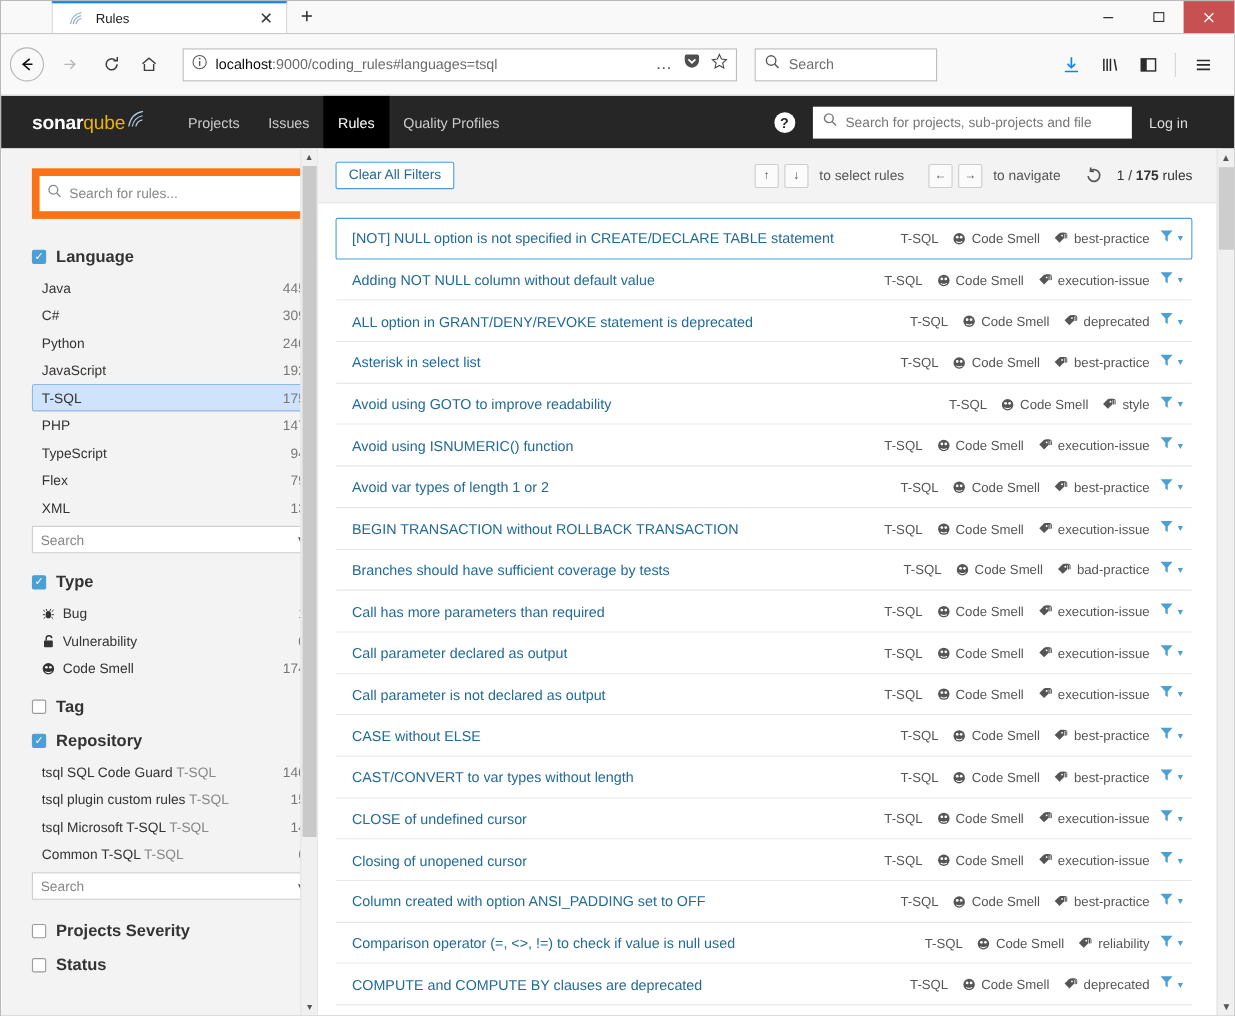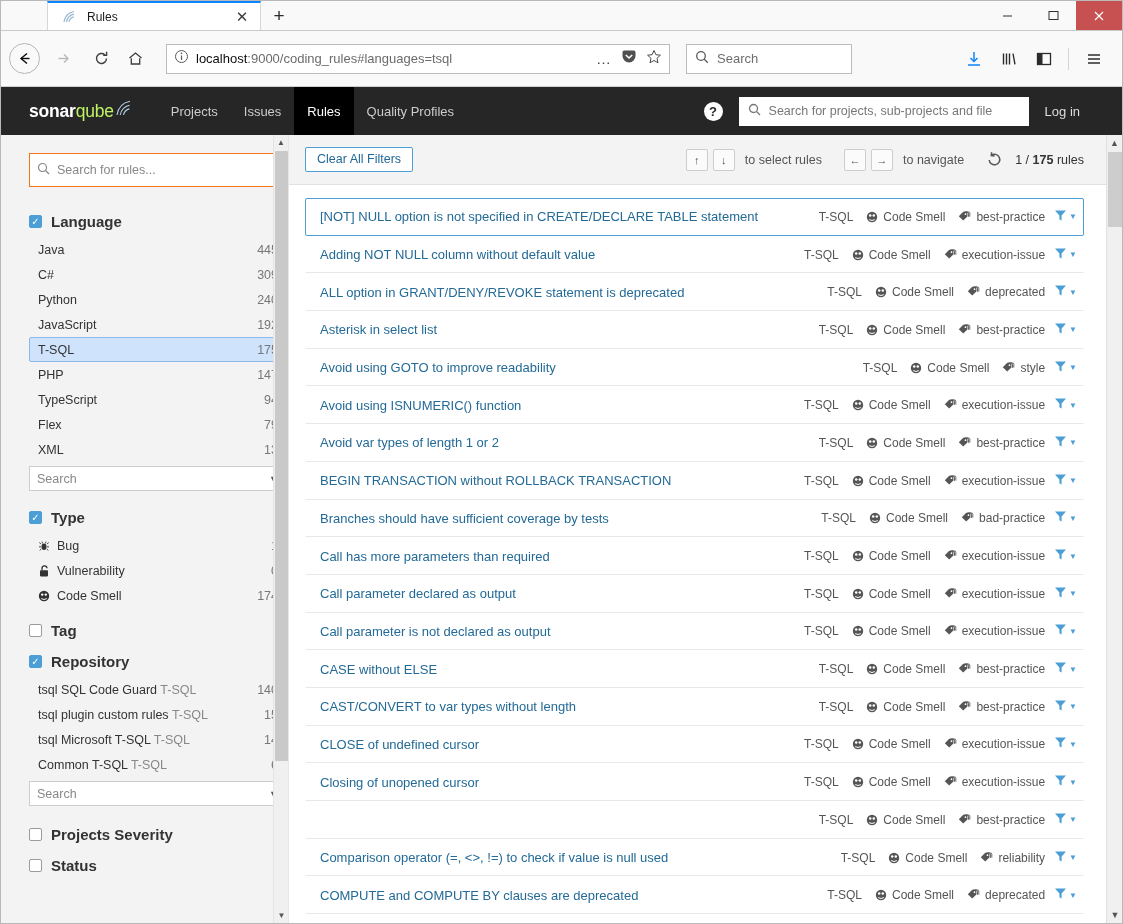--- a/index.html
+++ b/index.html
@@ -79,21 +79,21 @@
   .viewport { flex: 1 1 auto; position: relative; background: #fff; overflow: hidden; display: flex; }
   .page { flex: 1 1 auto; display: flex; flex-direction: column; overflow: hidden; position: relative; }
 
   
   .sqnav {
     height: 48px; flex: 0 0 48px; background: #262626;
     display: flex; align-items: center; padding: 0 16px 0 28px;
   }
   .logo { display: flex; align-items: baseline; margin-right: 26px; }
   .logo-s { font-size: 17.5px; font-weight: bold; color: #fff; letter-spacing: -0.2px;}
-  .logo-q { font-size: 17.5px; font-weight: 300; color: #bef264; letter-spacing: -0.2px;}
+  .logo-q { font-size: 17.5px; font-weight: 300; color: #eab308; letter-spacing: -0.2px;}
   .logo-swoosh { margin-left: 1px; }
   .sqnav-item {
     font-size: 13px; color: #ccc; padding: 0 13px; height: 48px;
     display: flex; align-items: center; white-space: nowrap;
   }
   .sqnav-item.active { background: #000; color: #fff; }
   .sqnav-right { margin-left: auto; display: flex; align-items: center; padding-right: 10px; }
   .help-icon {
     width: 19px; height: 19px; border-radius: 50%; background: #fff; color: #262626;
     display: flex; align-items: center; justify-content: center;
@@ -110,21 +110,21 @@
   .sqbody { flex: 1 1 auto; display: flex; overflow: hidden; background:#fff; }
 
   
   .sidebar {
     width: 288px; flex: 0 0 288px; background: #f3f3f3;
     border-right: 1px solid #e6e6e6;
     position: relative; overflow: hidden;
     padding: 18px 16px 0 28px;
   }
   .facet-search {
-    height: 26px; background: #fff; border: 1px solid #f97316;
+    height: 26px; background: #fff; border: 7px solid #f97316;
     display: flex; align-items: center; padding: 16px 7px; margin-bottom: 26px;
     width: 257px;
   }
   .facet-search-ph { font-size: 12.5px; color: #888; margin-left: 7px; }
   .facet { margin-bottom: 14px; width: 257px; }
   .facet-head { display: flex; align-items: center; margin-bottom: 7px; }
   .cbox {
     width: 13px; height: 13px; border: 1px solid #9b9b9b; background: #fff;
     border-radius: 2px; flex: 0 0 13px; margin-right: 9px;
   }
@@ -1110,20 +1110,21 @@
                   </span>
                   <span class="meta-filter">
                     <span><svg width="13" height="13" viewBox="0 0 13 13">
                         <path d="M1 1.6 H12 L7.6 6.6 V11.6 L5.4 10.2 V6.6 Z" fill="#4b9fd5"></path>
                       </svg></span>
                     <span class="caret">▼</span>
                   </span>
                 </span>
               </div>
               <div class="rule">
+                <span class="rule-name">Column created with option ANSI_PADDING set to OFF</span>
                 <span class="rule-meta">
                   <span class="meta-lang">T-SQL</span>
                   <span class="meta-type">
                     <span class="g">
                       <svg width="12" height="12" viewBox="0 0 12 12">
                         <circle cx="6" cy="6" r="5.2" fill="#555"></circle>
                         <circle cx="4.2" cy="4.6" r="1.25" fill="#fff"></circle>
                         <circle cx="7.8" cy="4.6" r="1.25" fill="#fff"></circle>
                         <path d="M3.2 8.6 Q6 10.4 8.8 8.6" stroke="#fff" stroke-width="1" fill="none"></path>
                       </svg>

